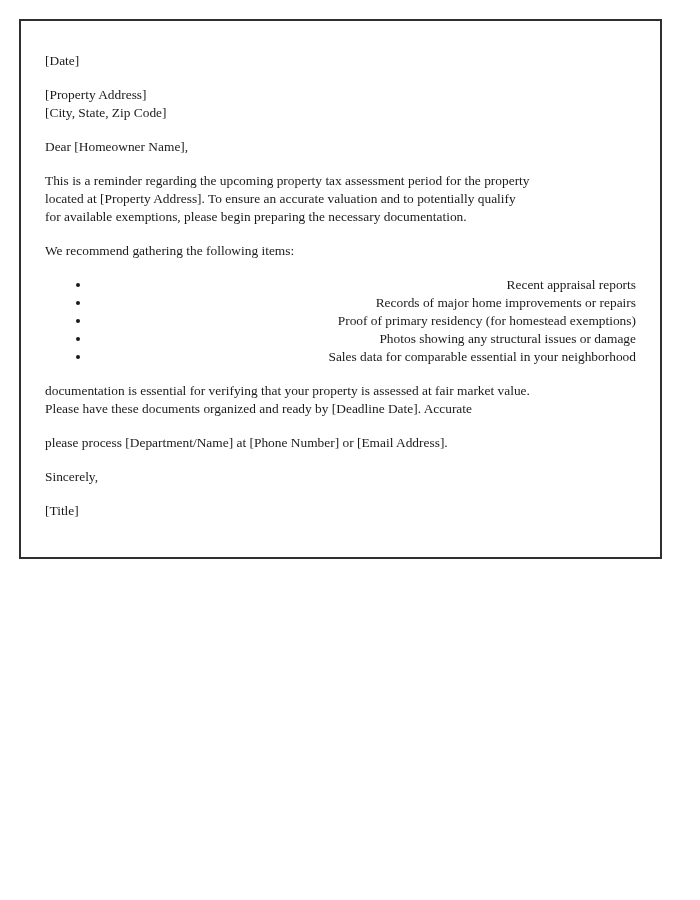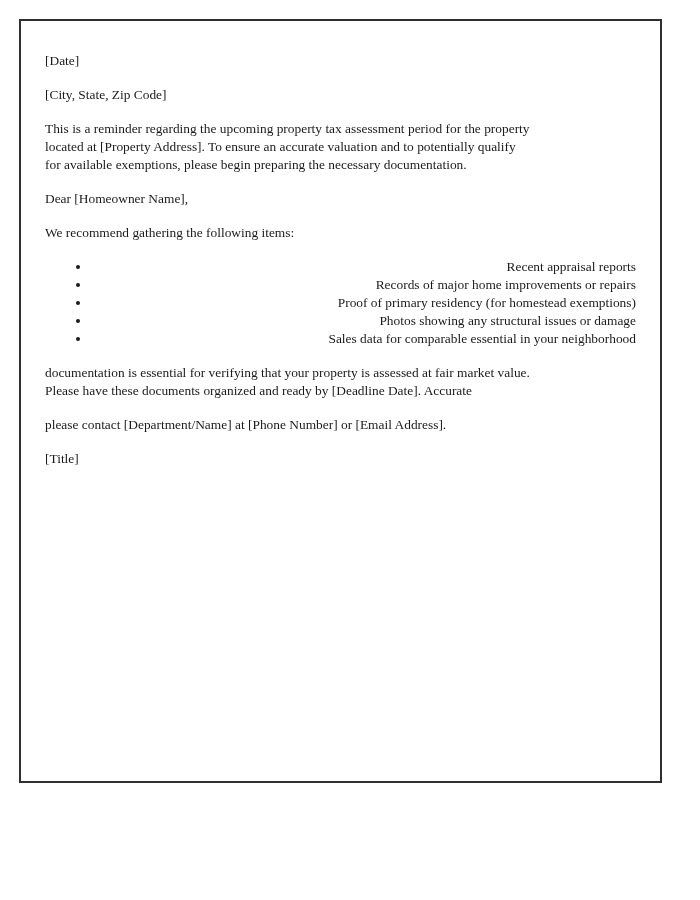--- a/index.html
+++ b/index.html
@@ -7,21 +7,21 @@
     padding: 0;
     background: #ffffff;
     width: 700px;
     height: 900px;
   }
   .page {
     position: absolute;
     left: 19px;
     top: 19px;
     width: 643px;
-    height: 764px;
+    height: 540px;
     box-sizing: border-box;
     border: 2px solid #2f2f2f;
     background: #ffffff;
     padding: 15px 24px 0 24px;
     overflow: hidden;
     font-family: "Liberation Serif", "DejaVu Serif", serif;
     font-size: 13.4px;
     line-height: 18px;
     color: #1a1a1a;
   }
@@ -45,53 +45,57 @@
 </head>
 <body>
 
 <div class="page">
 
   <p class="para">
     <span class="line">[Date]</span>
   </p>
 
   <p class="para">
+    <span class="line" style="display:block">[Property Address]</span>
     <span class="line" style="display:block">[City, State, Zip Code]</span>
   </p>
 
 
   <p class="para">
+    <span class="line">Dear [Homeowner Name],</span>
+  </p>
+
+  <p class="para">
     <span class="line" style="display:block">This is a reminder regarding the upcoming property tax assessment period for the property</span>
     <span class="line" style="display:block">located at [Property Address]. To ensure an accurate valuation and to potentially qualify</span>
     <span class="line" style="display:block">for available exemptions, please begin preparing the necessary documentation.</span>
-  </p>
-
-  <p class="para">
-    <span class="line">Dear [Homeowner Name],</span>
   </p>
 
   <p class="para">
     <span class="line">We recommend gathering the following items:</span>
   </p>
 
   <ul class="checklist">
     <li>Recent appraisal reports</li>
     <li>Records of major home improvements or repairs</li>
     <li>Proof of primary residency (for homestead exemptions)</li>
     <li>Photos showing any structural issues or damage</li>
     <li>Sales data for comparable essential in your neighborhood</li>
   </ul>
 
   <p class="para">
     <span class="line" style="display:block">documentation is essential for verifying that your property is assessed at fair market value.</span>
     <span class="line" style="display:block">Please have these documents organized and ready by [Deadline Date]. Accurate</span>
   </p>
 
   <p class="para">
-    <span class="line" style="display:block">please contact [Department/Name] at [Phone Number] or [Email Address].</span>
+    <span class="line" style="display:block">please process [Department/Name] at [Phone Number] or [Email Address].</span>
   </p>
 
+  <p class="para">
+    <span class="line">Sincerely,</span>
+  </p>
 
   <p class="para">
     <span class="line" style="display:block">[Title]</span>
   </p>
 
 </div>
 
 </body></html>

